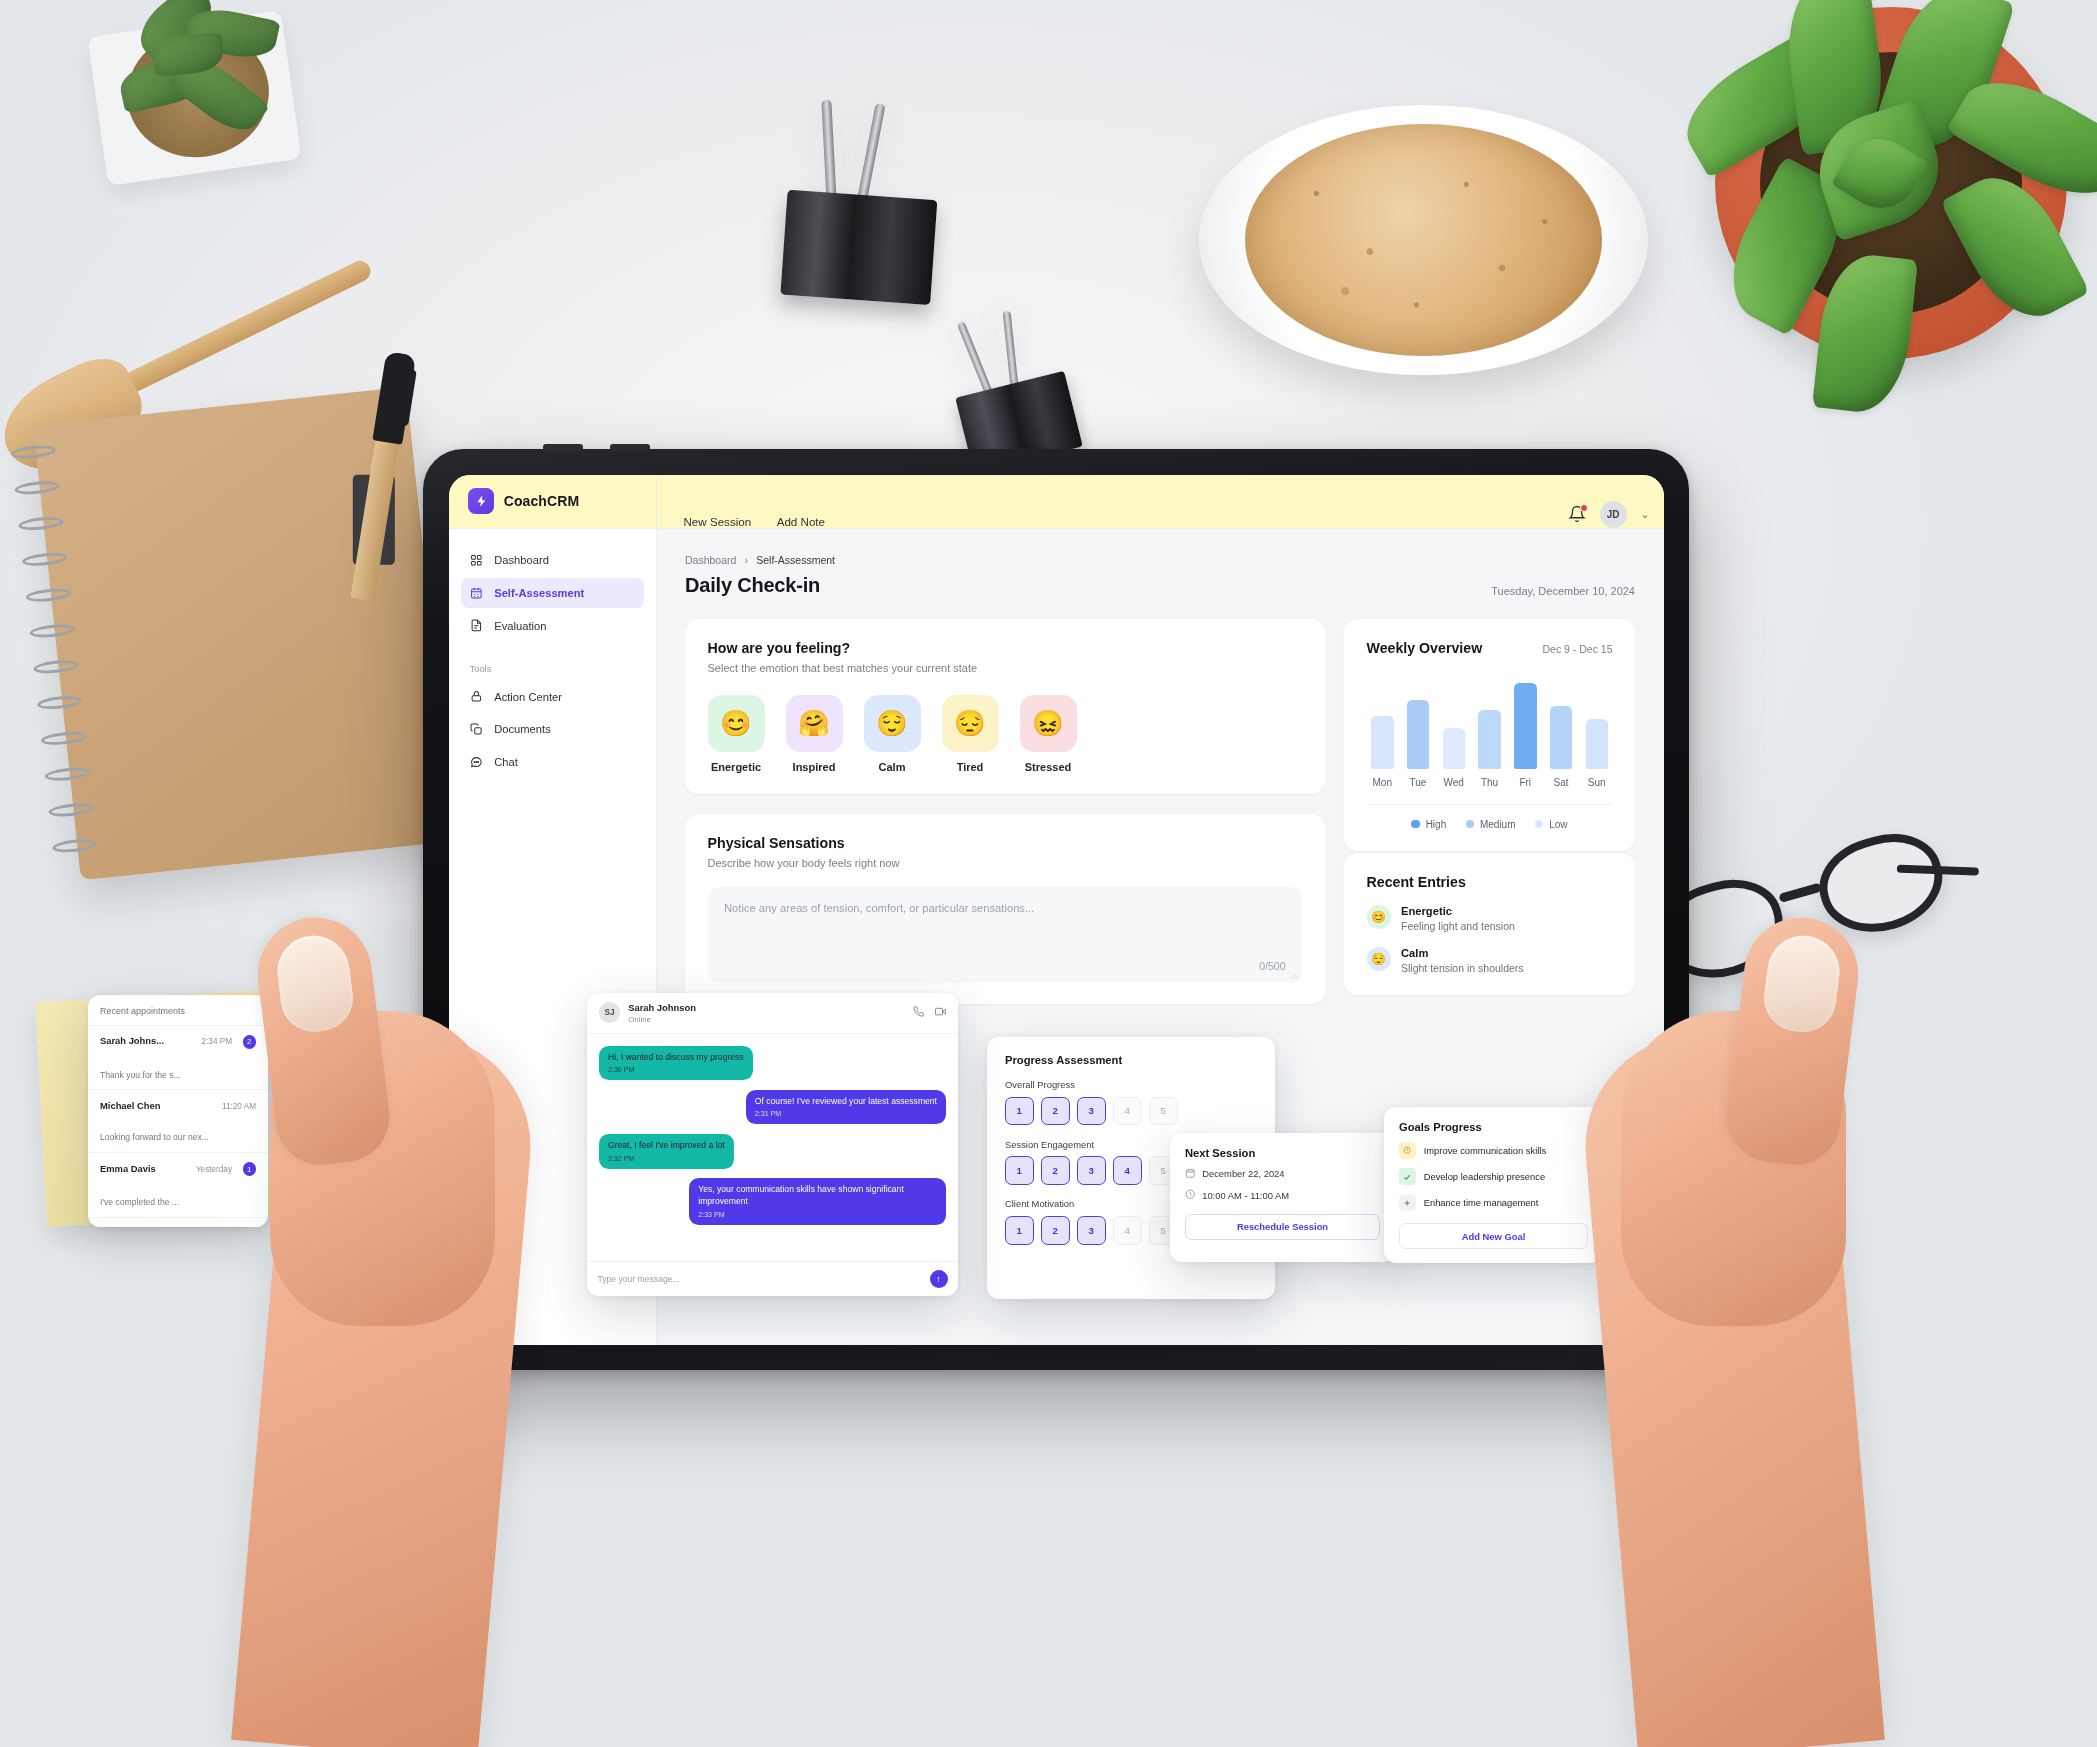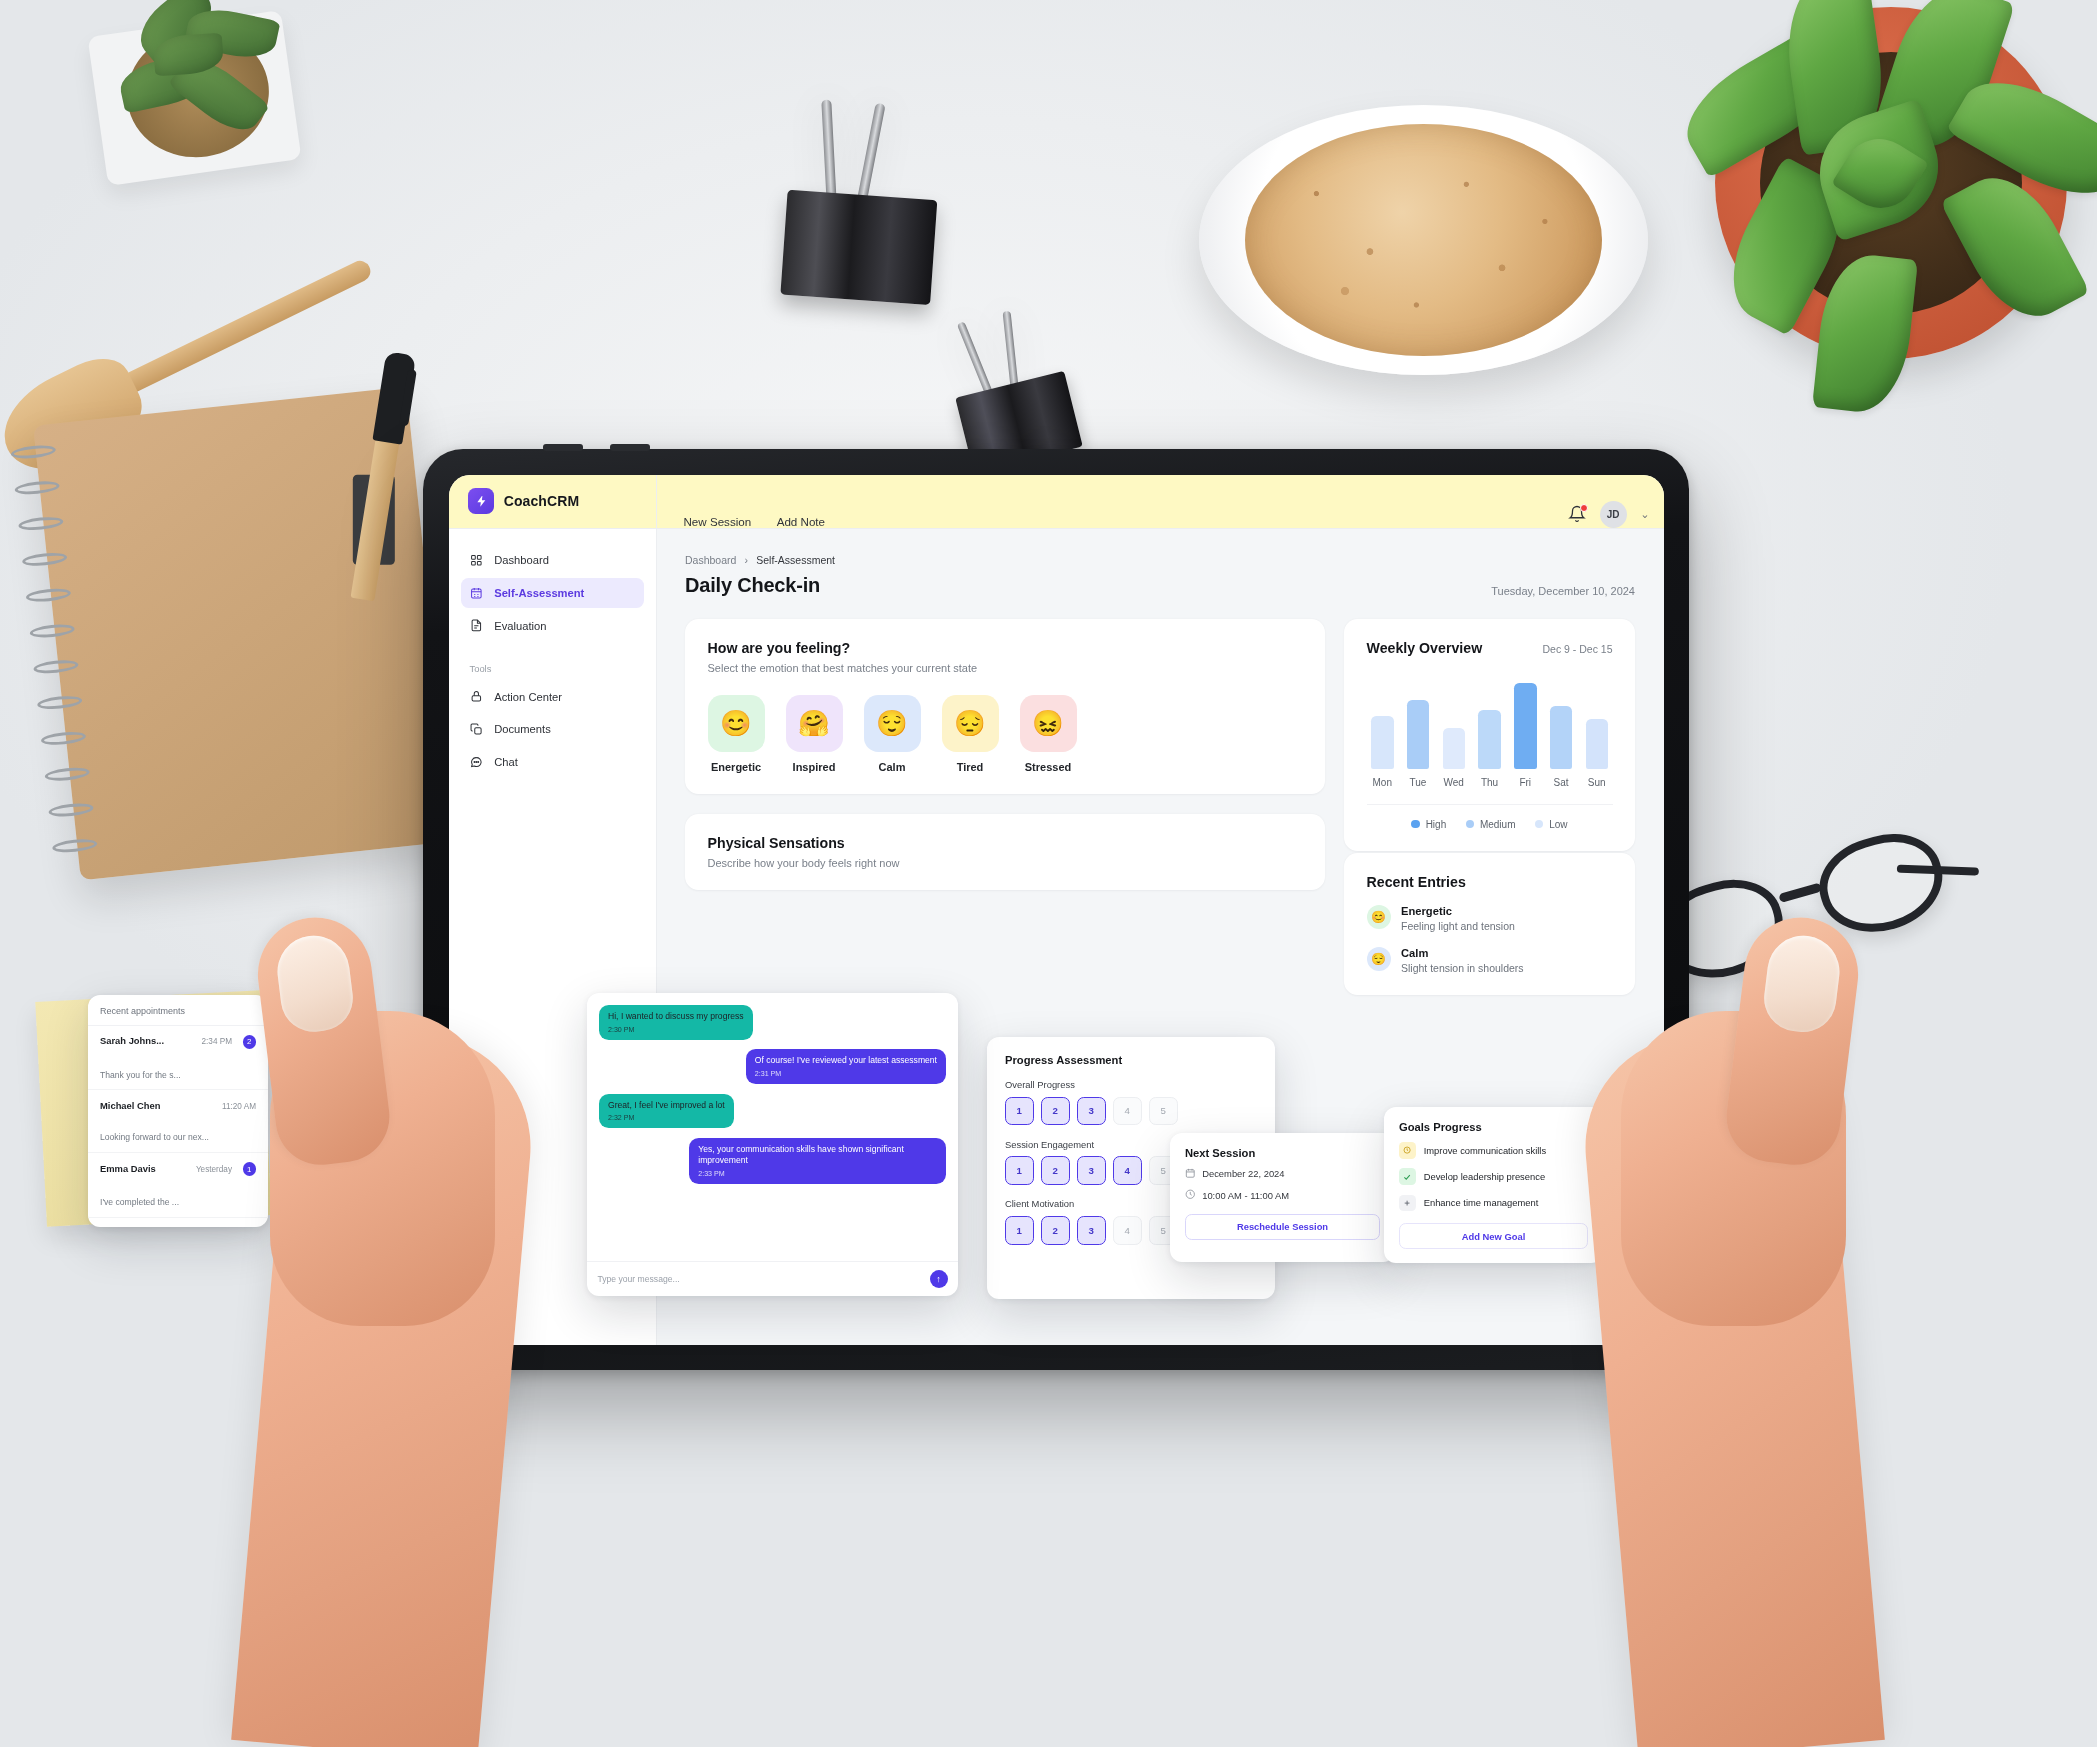--- a/index.html
+++ b/index.html
@@ -562,20 +562,27 @@
                   <div class="mood">
                     <div class="tile" style="background:#fbdfe0">😖</div>
                     <div class="lbl">Stressed</div>
                   </div>
                 </div>
             </div>
 
             <div class="card">
               <div class="card-h">Physical Sensations</div>
               <div class="card-sub">Describe how your body feels right now</div>
+              <div class="textarea-wrap">
+                <div class="ph">Notice any areas of tension, comfort, or particular sensations...</div>
+                <div class="counter">0/500</div>
+                <svg class="resize" viewBox="0 0 16 16" stroke="#9ba1aa" stroke-width="1.2">
+                    <path d="M15 6L6 15M15 11l-4 4"></path>
+                  </svg>
+              </div>
             </div>
           </div>
 
           <div class="col-r">
 
             <div class="card">
               <div class="wo-head">
                 <div class="card-h">Weekly Overview</div>
                 <div class="wo-range">Dec 9 - Dec 15</div>
               </div>
@@ -668,20 +675,40 @@
           <span class="cl-name">Emma Davis</span>
           <span class="cl-time">Yesterday</span>
           <span class="cl-badge">1</span>
         </div>
         <div class="cl-prev">I've completed the ...</div>
       </div>
     </div>
 </div>
 
 <div class="float chatwin">
+  <div class="cw-head">
+    <div class="cw-av">SJ</div>
+    <div>
+      <div class="cw-name">Sarah Johnson</div>
+      <div class="cw-stat">Online</div>
+    </div>
+    <div class="cw-acts">
+      <span>
+        <svg width="11.2" height="11.2" viewBox="0 0 24 24" fill="none" stroke="currentColor" stroke-width="1.8">
+            <path d="M22 16.9v3a2 2 0 0 1-2.2 2 19.8 19.8 0 0 1-8.6-3.1 19.5 19.5 0 0 1-6-6A19.8 19.8 0 0 1 2.1 4.2 2 2 0 0 1 4.1 2h3a2 2 0 0 1 2 1.7c.1 1 .4 1.9.7 2.8a2 2 0 0 1-.5 2.1L8.1 9.9a16 16 0 0 0 6 6l1.3-1.2a2 2 0 0 1 2.1-.5c.9.3 1.8.6 2.8.7a2 2 0 0 1 1.7 2z"></path>
+          </svg>
+      </span>
+      <span>
+        <svg width="11.2" height="11.2" viewBox="0 0 24 24" fill="none" stroke="currentColor" stroke-width="1.8">
+            <path d="M23 7l-7 5 7 5V7z"></path>
+            <rect x="1" y="5" width="15" height="14" rx="2"></rect>
+          </svg>
+      </span>
+    </div>
+  </div>
   <div class="cw-body" id="chat-messages">
       <div class="msg them">
         <div class="tx">Hi, I wanted to discuss my progress</div>
         <div class="tm">2:30 PM</div>
       </div>
       <div class="msg me">
         <div class="tx">Of course! I've reviewed your latest assessment</div>
         <div class="tm">2:31 PM</div>
       </div>
       <div class="msg them">

